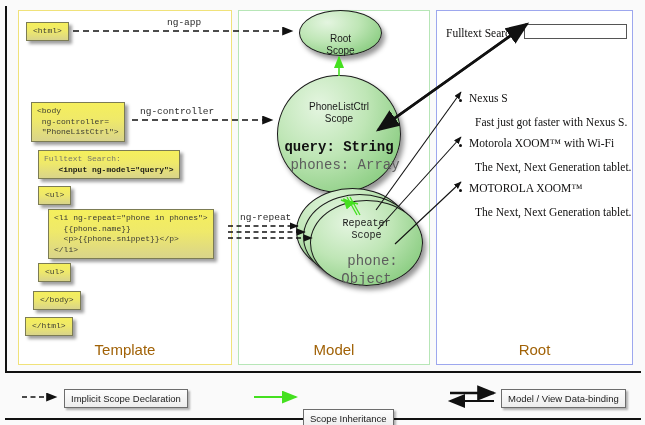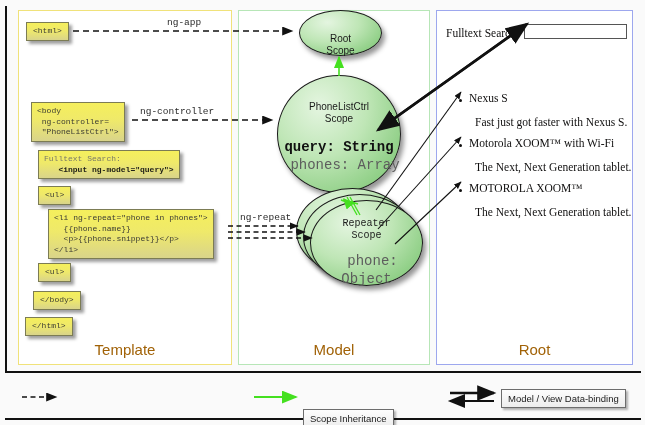--- a/index.html
+++ b/index.html
@@ -253,20 +253,23 @@
     </defs>
 
     <line x1="22" y1="397" x2="56" y2="397" stroke="#111" stroke-width="1.4" stroke-dasharray="5,3.5" marker-end="url(#lg-black)"></line>
 
     <line x1="254" y1="397" x2="296" y2="397" stroke="#44e01f" stroke-width="2" marker-end="url(#lg-green)"></line>
 
     <line x1="450" y1="393" x2="494" y2="393" stroke="#111" stroke-width="2.4" marker-end="url(#lg-black)"></line>
     <line x1="494" y1="401" x2="450" y2="401" stroke="#111" stroke-width="2.2" marker-end="url(#lg-black-l)"></line>
   </svg>
 
+  <div class="legend-box" style="left:64px;top:389px;">
+    <span>Implicit Scope Declaration</span>
+  </div>
   <div class="legend-box" style="left:303px;top:389px;margin-top:20px;">
     <span>Scope Inheritance</span>
   </div>
   <div class="legend-box" style="left:501px;top:389px;">
     <span>Model / View Data-binding</span>
   </div>
 
 </div>
 
 </body></html>

